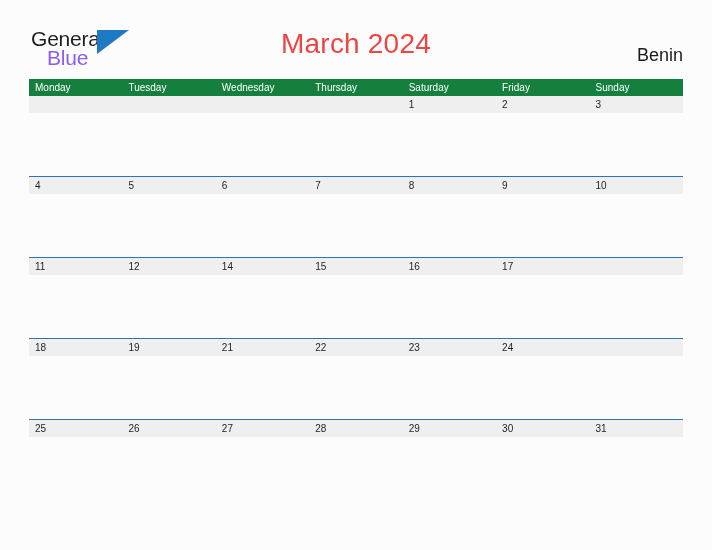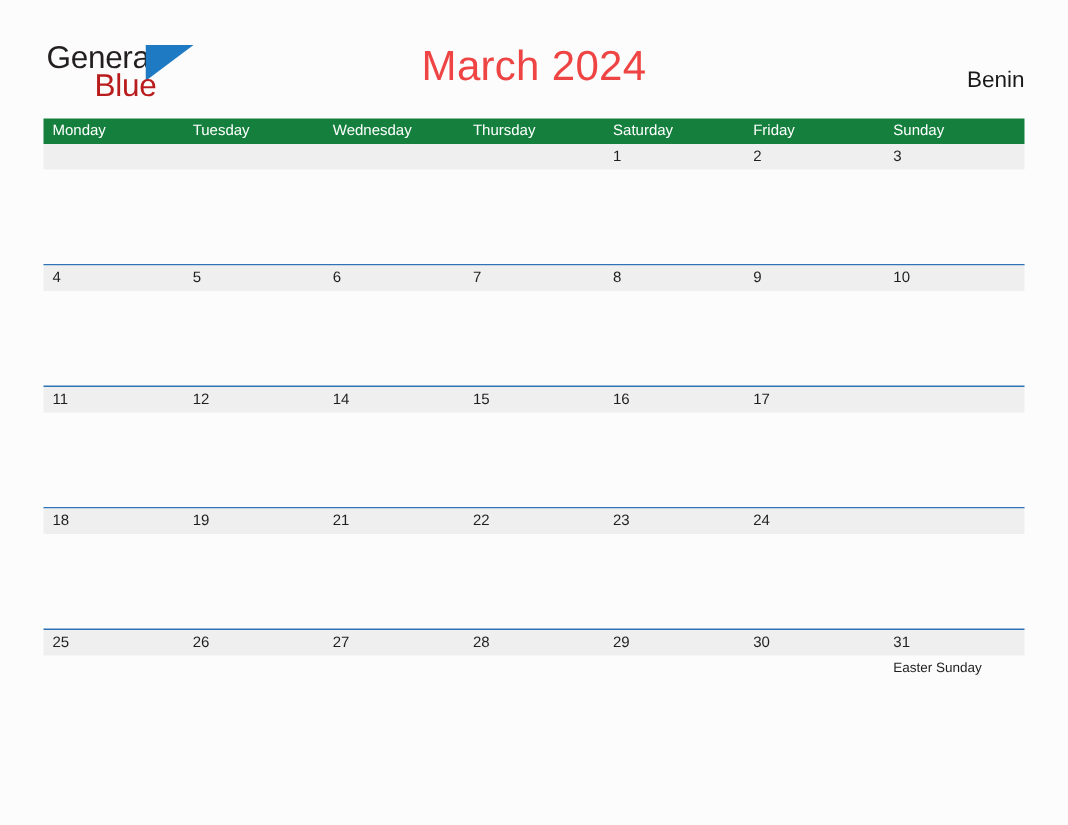--- a/index.html
+++ b/index.html
@@ -34,24 +34,24 @@
     position: absolute;
     left: 0;
     top: 0;
     font-size: 21px;
     color: #231f20;
     letter-spacing: -0.2px;
     font-family: "Liberation Sans", sans-serif;
   }
   .logo-blue {
     position: absolute;
-    left: 32px;
+    left: 16px;
     top: 19px;
     font-size: 21px;
-    color: #b91c1c;
+    color: #8b5cf6;
     letter-spacing: -0.2px;
     font-family: "Liberation Sans", sans-serif;
   }
   .logo-flag {
     position: absolute;
     left: 66px;
     top: 2px;
     width: 32px;
     height: 24px;
   }
@@ -65,21 +65,21 @@
     font-size: 28px;
     color: #ef4444;
     font-weight: normal;
     letter-spacing: 0.2px;
   }
 
   .cal-region {
     position: absolute;
     right: 29px;
     top: 45px;
-    font-size: 15px;
+    font-size: 18px;
     color: #1a1a1a;
     padding-left: 36px;
   }
 
   
   .calendar {
     position: absolute;
     left: 29px;
     top: 79px;
     width: 654px;
@@ -257,27 +257,16 @@
       <div class="week-row ruled">
         <div class="date-band">
           <div class="date-cell">25</div>
           <div class="date-cell">26</div>
           <div class="date-cell">27</div>
           <div class="date-cell">28</div>
           <div class="date-cell">29</div>
           <div class="date-cell">30</div>
           <div class="date-cell">31</div>
         </div>
-        <div class="event-band">
-          <div class="event-cell"></div>
-          <div class="event-cell"></div>
-          <div class="event-cell"></div>
-          <div class="event-cell"></div>
-          <div class="event-cell"></div>
-          <div class="event-cell"></div>
-          <div class="event-cell">
-            <span class="evt">Easter Sunday</span>
-          </div>
-        </div>
       </div>
     </div>
 
 </div>
 
 </body></html>

